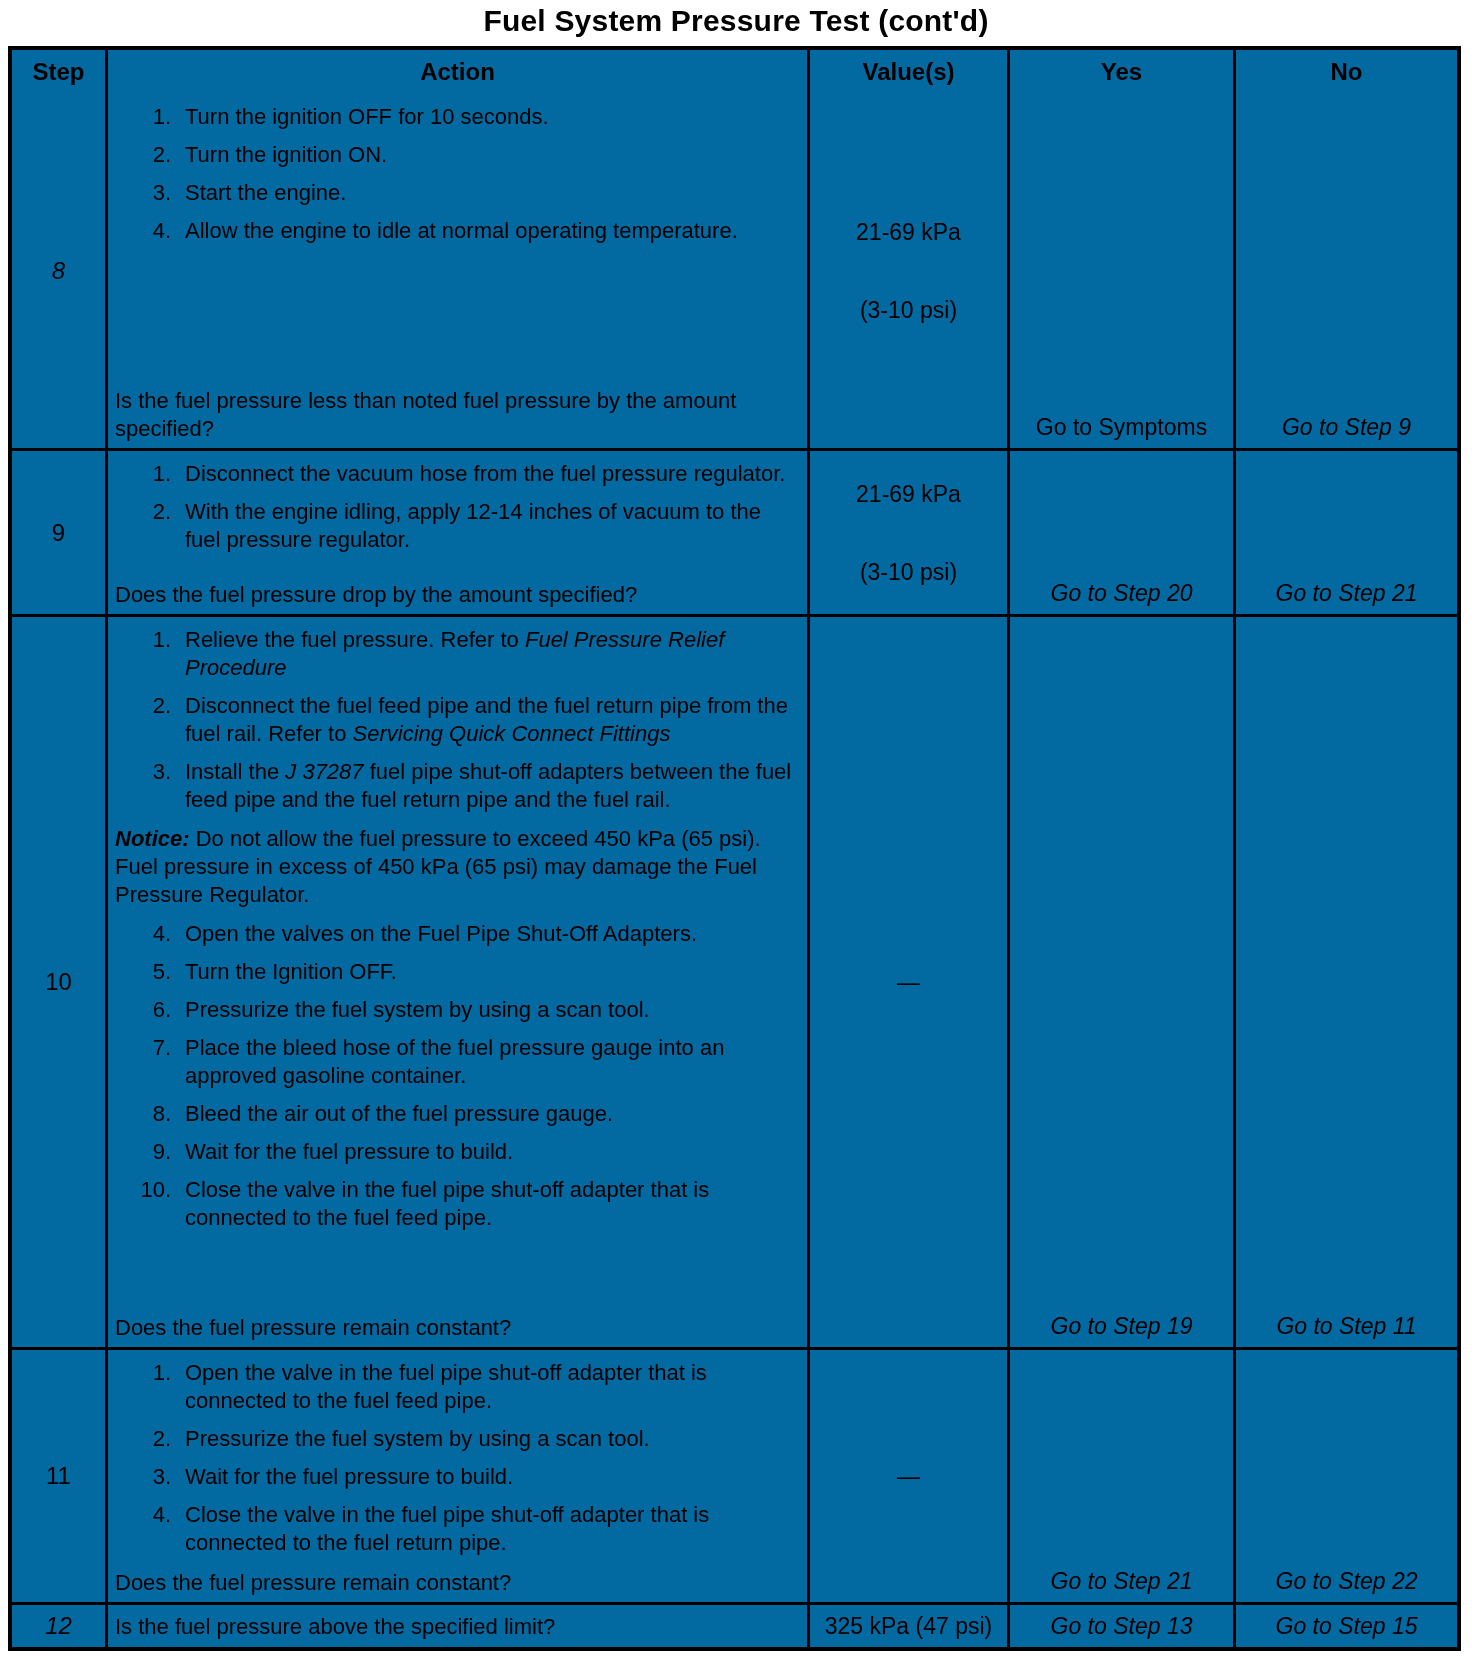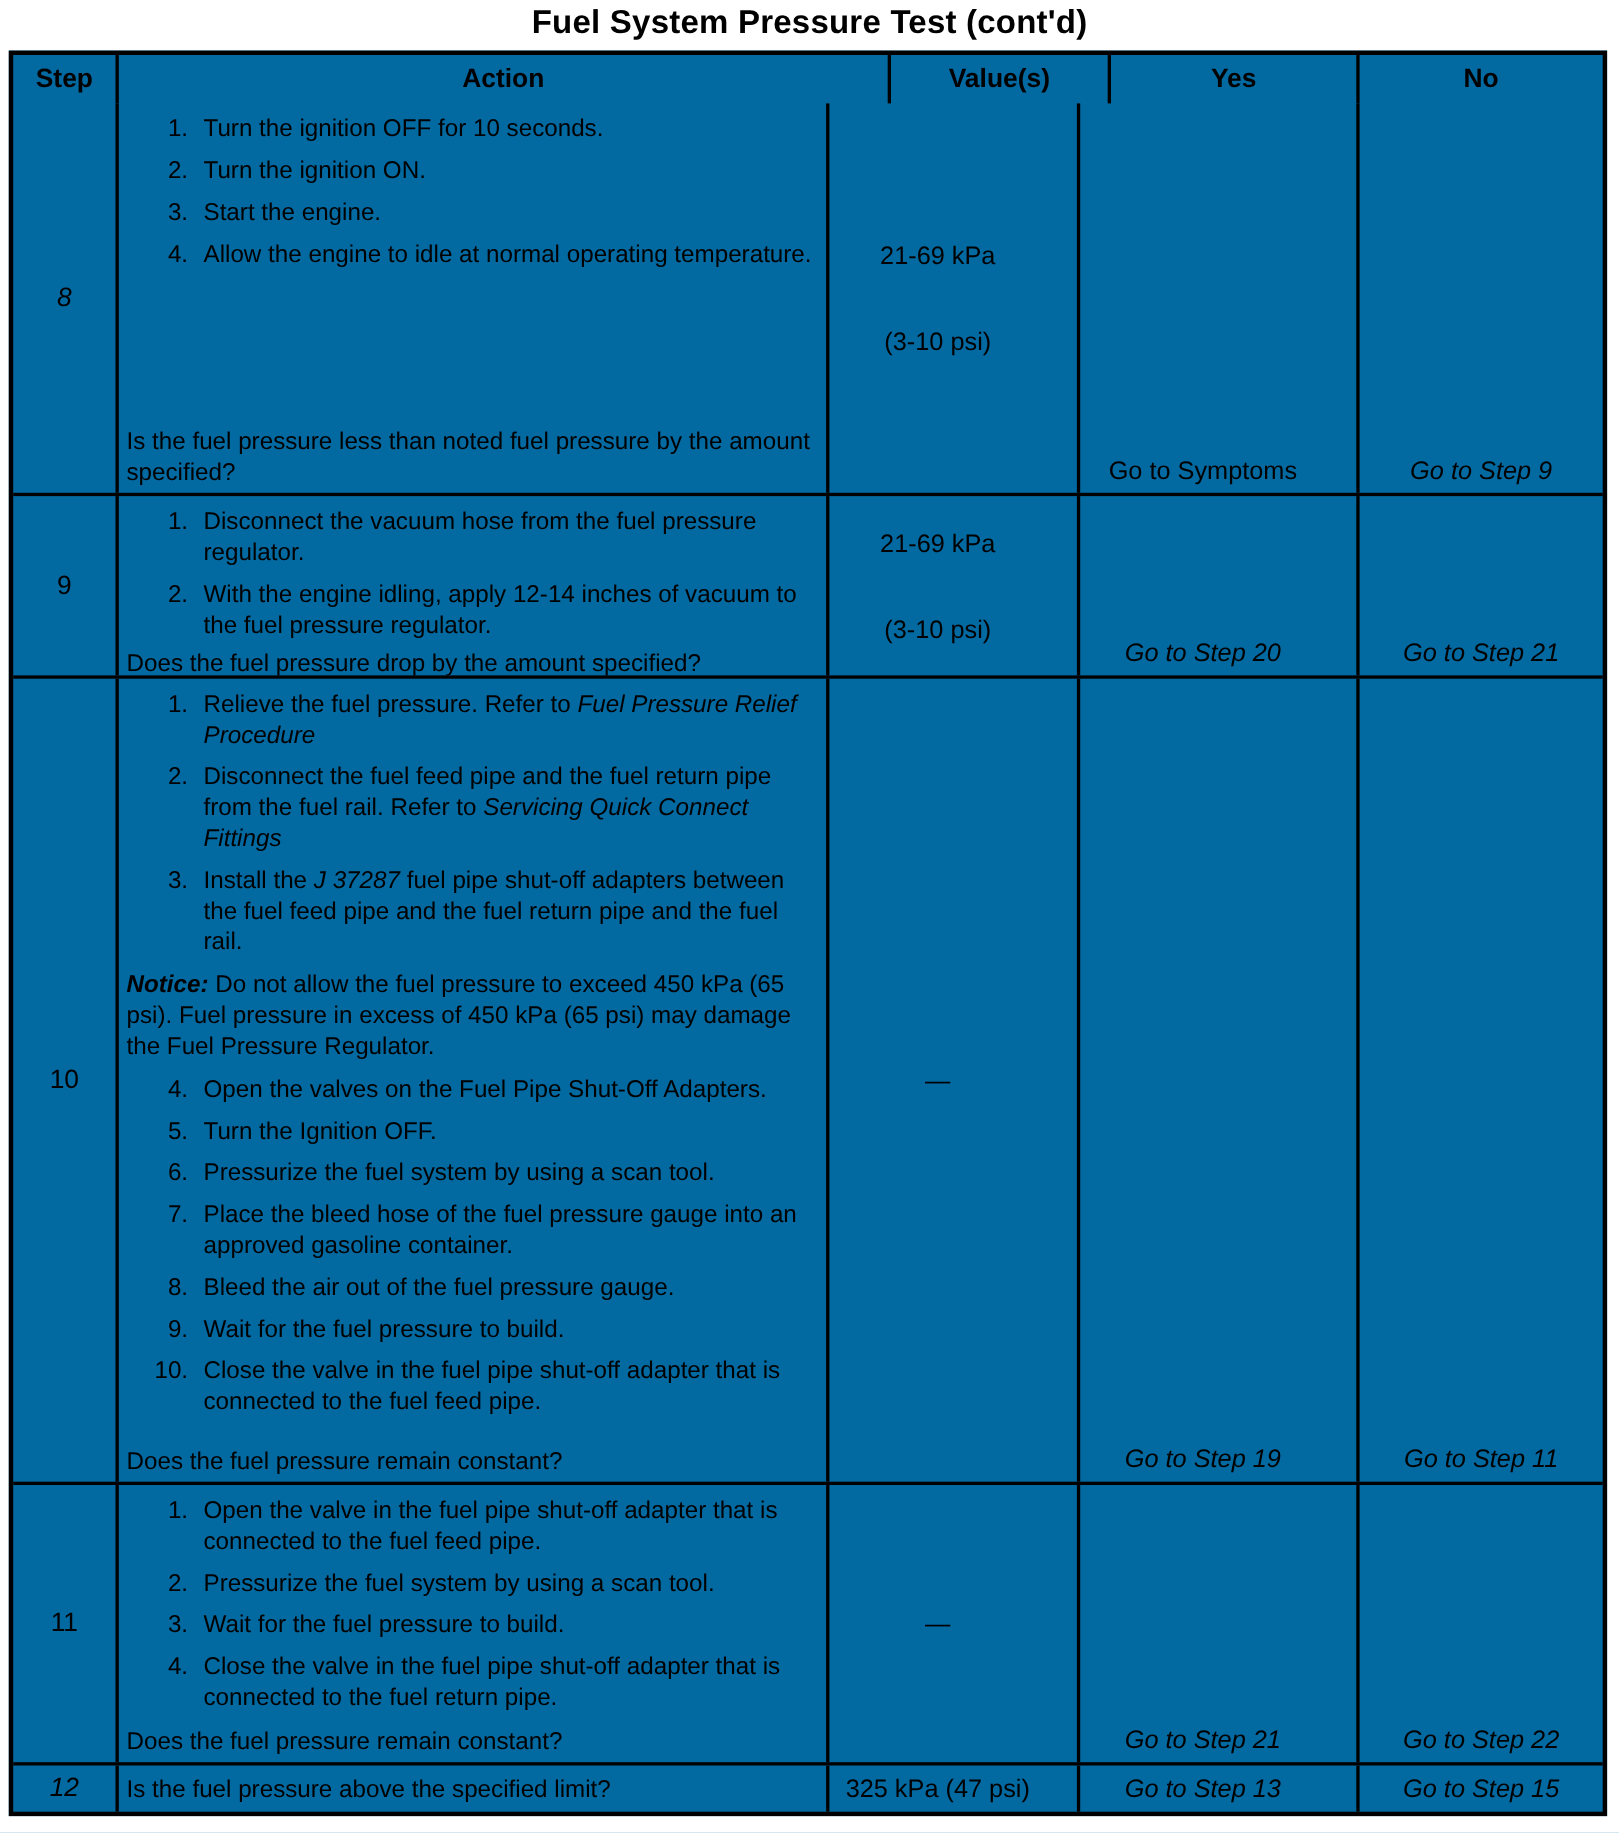--- a/index.html
+++ b/index.html
@@ -63,21 +63,21 @@
   .b{font-weight:bold;}
   .i{font-style:italic;}
   .bi{font-weight:bold;font-style:italic;}
 
   .value-cell{
     display:flex;flex-direction:column;justify-content:center;align-items:center;
     text-align:center;font-size:23px;line-height:30px;padding:2px;gap:48px;
   }
   .goto-cell{
     display:flex;align-items:flex-end;justify-content:center;
-    font-size:23px;padding-bottom:7px;margin-left:28px;
+    font-size:23px;padding-bottom:7px;
   }
   .goto-cell.it{font-style:italic;}
 </style>
 </head>
 <body>
 
 <div class="page">
   <div class="title">Fuel System Pressure Test (cont'd)</div>
 
   <div class="table">

